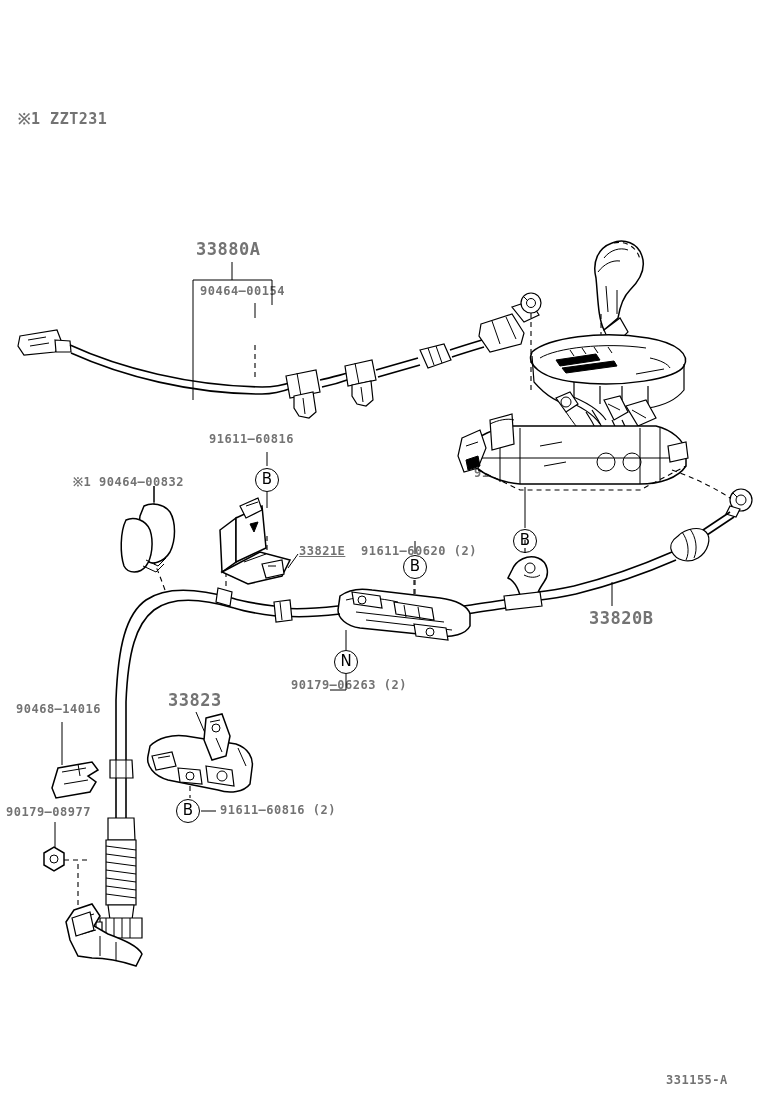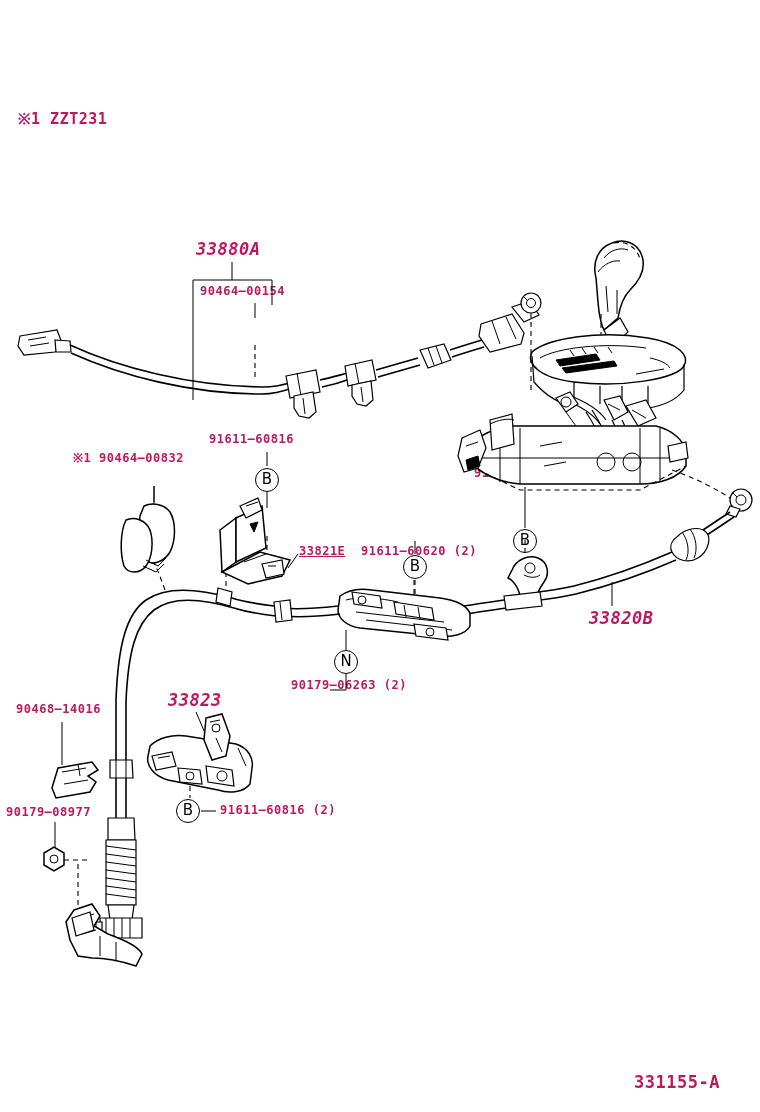--- a/index.html
+++ b/index.html
@@ -18,29 +18,29 @@
   #diagram-root {
     position: absolute;
     left: 0; top: 0;
     width: 760px;
     height: 1112px;
   }
   .label {
     position: absolute;
     font-family: "DejaVu Sans Mono", "Liberation Mono", monospace;
     font-weight: bold;
-    color: #be185d;
+    color: #737373;
     white-space: pre;
     letter-spacing: 0.5px;
     line-height: 1;
   }
   .lbl-note { font-size: 15px; }
   .lbl-part { font-size: 12px; }
-  .lbl-big  { font-size: 17px; font-style: italic; }
-  .lbl-foot { font-size: 17px; }
+  .lbl-big  { font-size: 17px; }
+  .lbl-foot { font-size: 12px; margin-left: 32px; }
   svg { display: block; }
   .ln  { fill: none; stroke: #000; stroke-width: 1.2; }
   .ln2 { fill: none; stroke: #000; stroke-width: 1.6; }
   .lnT { fill: none; stroke: #000; stroke-width: 1.0; }
   .dash{ fill: none; stroke: #000; stroke-width: 1.1; stroke-dasharray: 5 4; }
   .solidfill { fill: #000; stroke: #000; stroke-width: 1; }
   .wht { fill: #fff; stroke: #000; stroke-width: 1.2; }
   .wht2 { fill: #fff; stroke: #000; stroke-width: 1.5; }
   .circ-ref {
     position: absolute;
@@ -63,21 +63,21 @@
 <div id="diagram-root">
 
   <div class="label lbl-note" style="left:18px; top:112px;">※1 ZZT231</div>
 
   <div class="label lbl-big" style="left:196px; top:241px;">33880A</div>
 
   <div class="label lbl-part" style="left:200px; top:285px;">90464–00154</div>
 
   <div class="label lbl-part" style="left:209px; top:433px;">91611–60816</div>
 
-  <div class="label lbl-part" style="left:73px; top:452px;">※1 90464–00832</div>
+  <div class="label lbl-part" style="left:73px; top:476px;">※1 90464–00832</div>
 
   <div class="label lbl-part" style="left:299px; top:545px;text-decoration:underline;">33821E</div>
 
   <div class="label lbl-part" style="left:361px; top:545px;">91611–60620 (2)</div>
 
   <div class="label lbl-part" style="left:474px; top:467px;">91611–60614</div>
 
   <div class="label lbl-big" style="left:589px; top:610px;">33820B</div>
 
   <div class="label lbl-part" style="left:291px; top:679px;">90179–06263 (2)</div>

